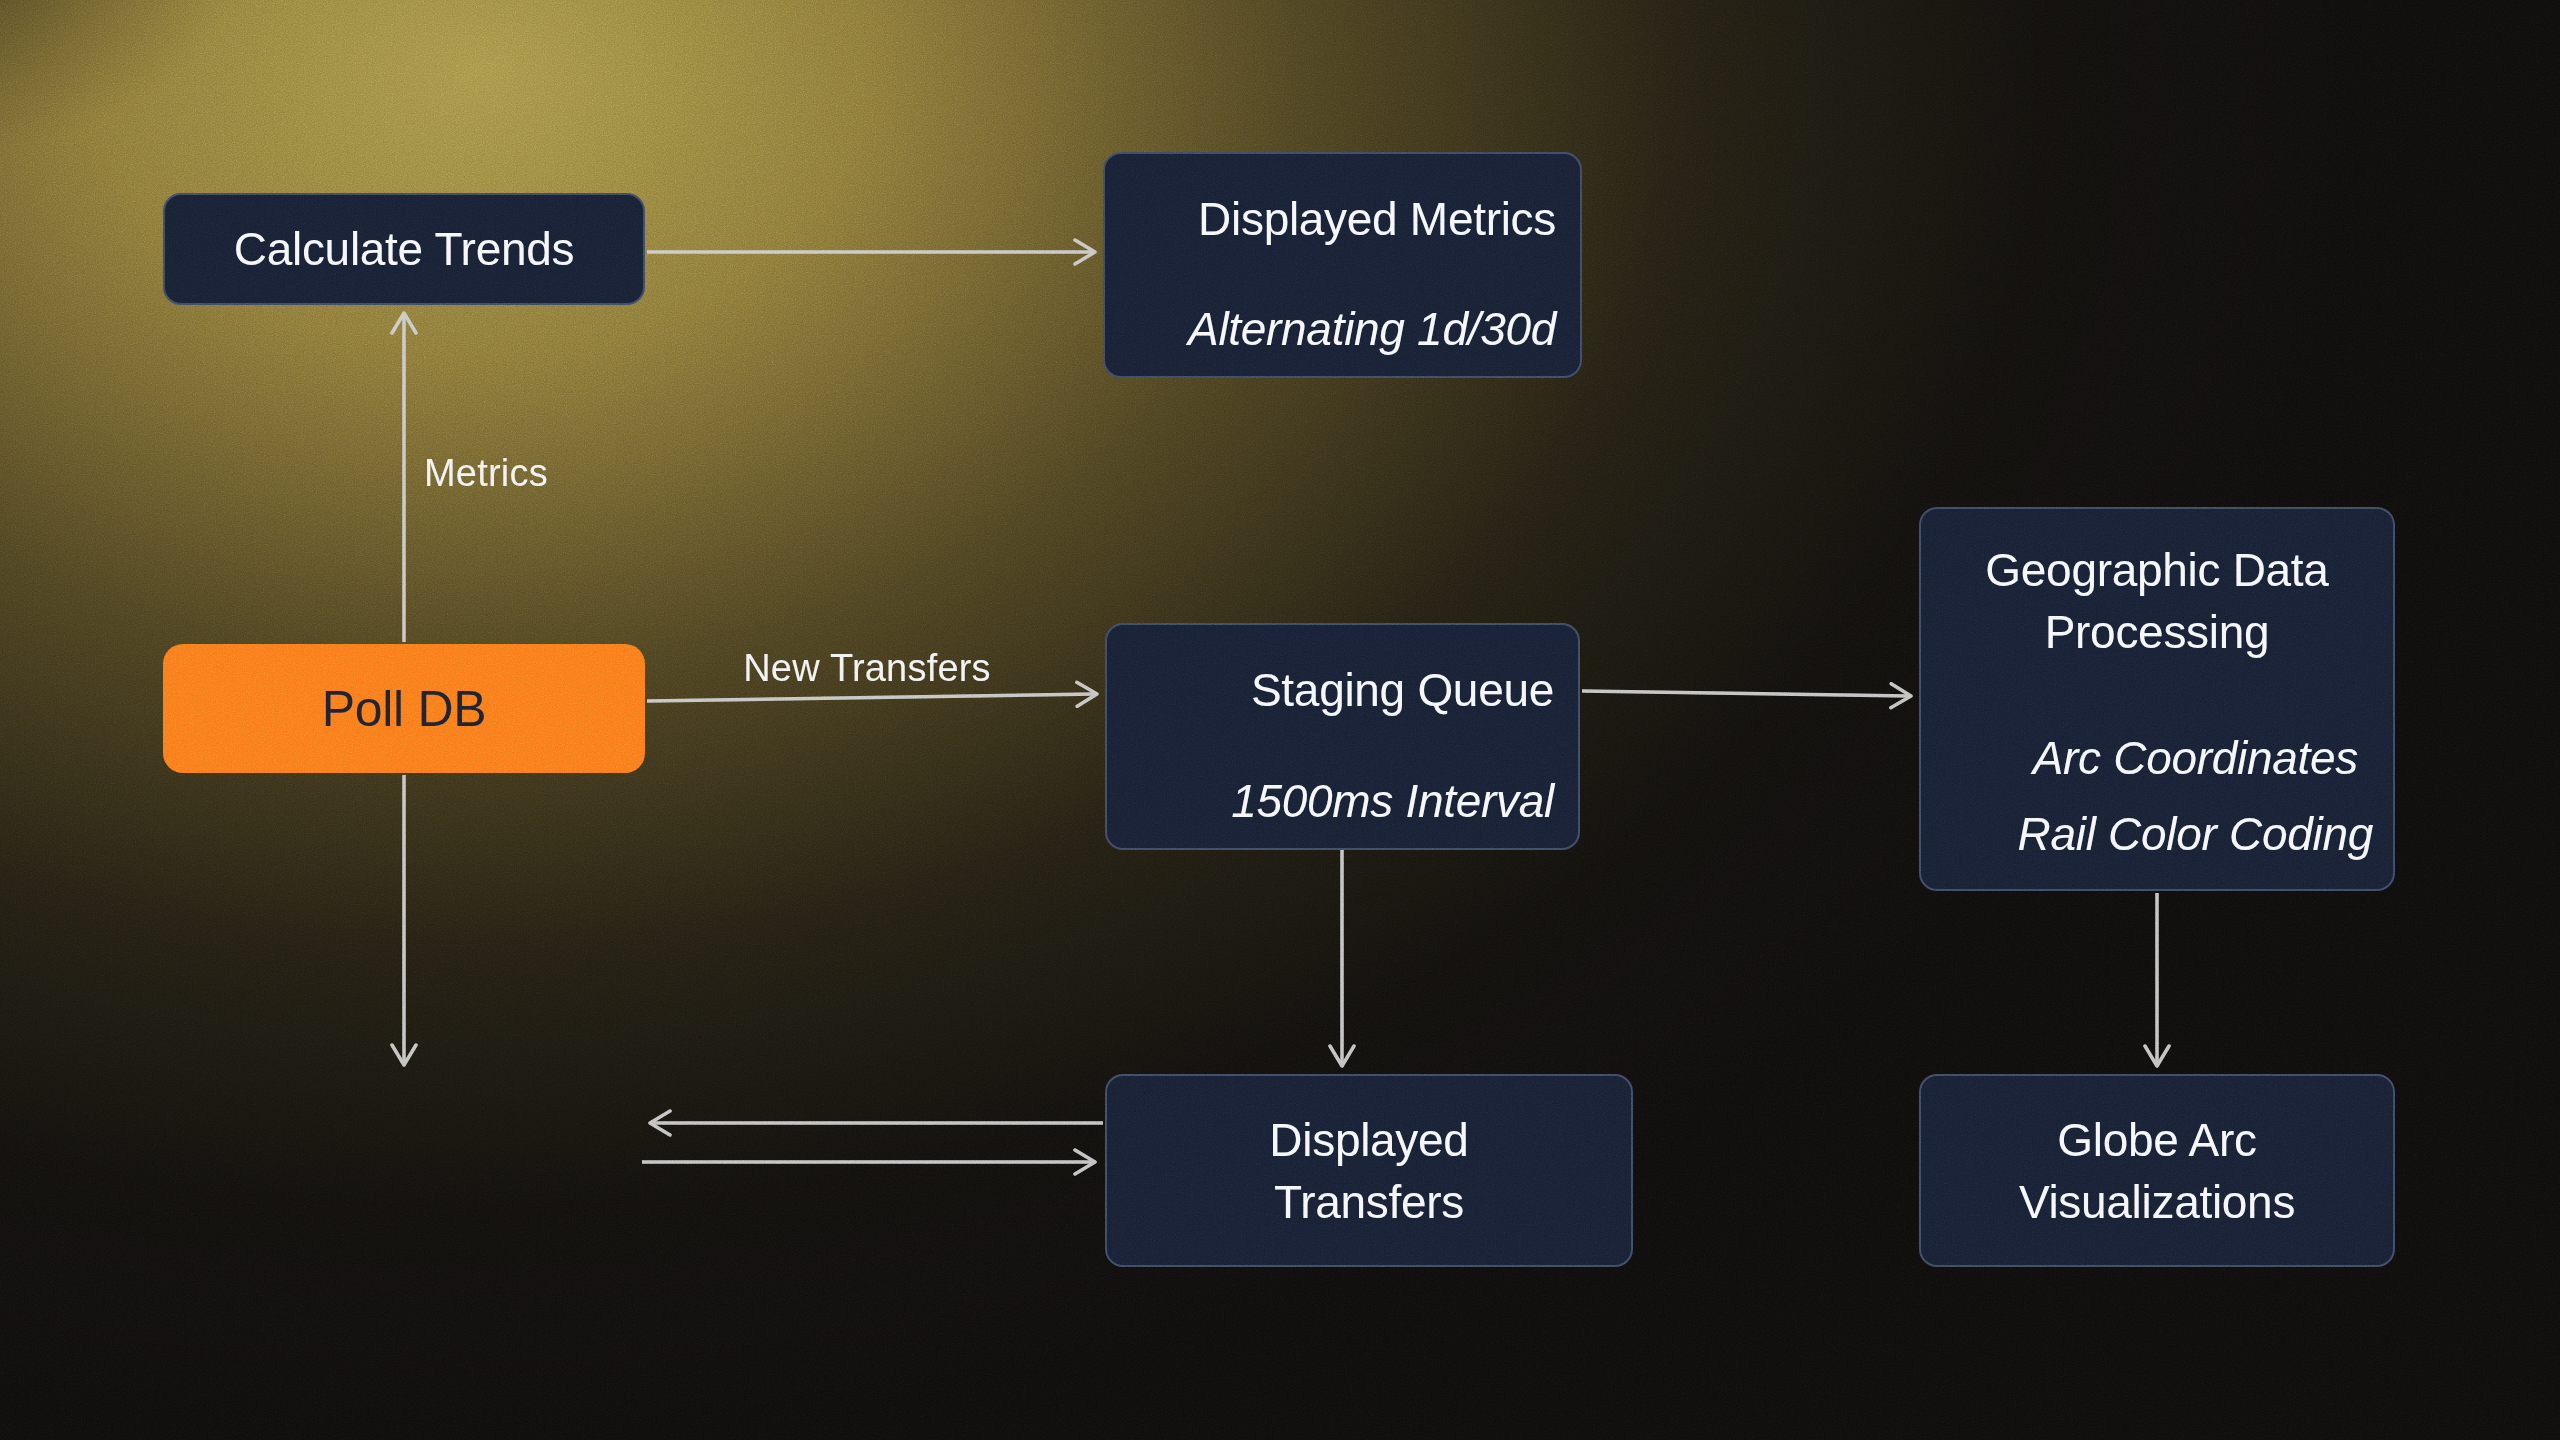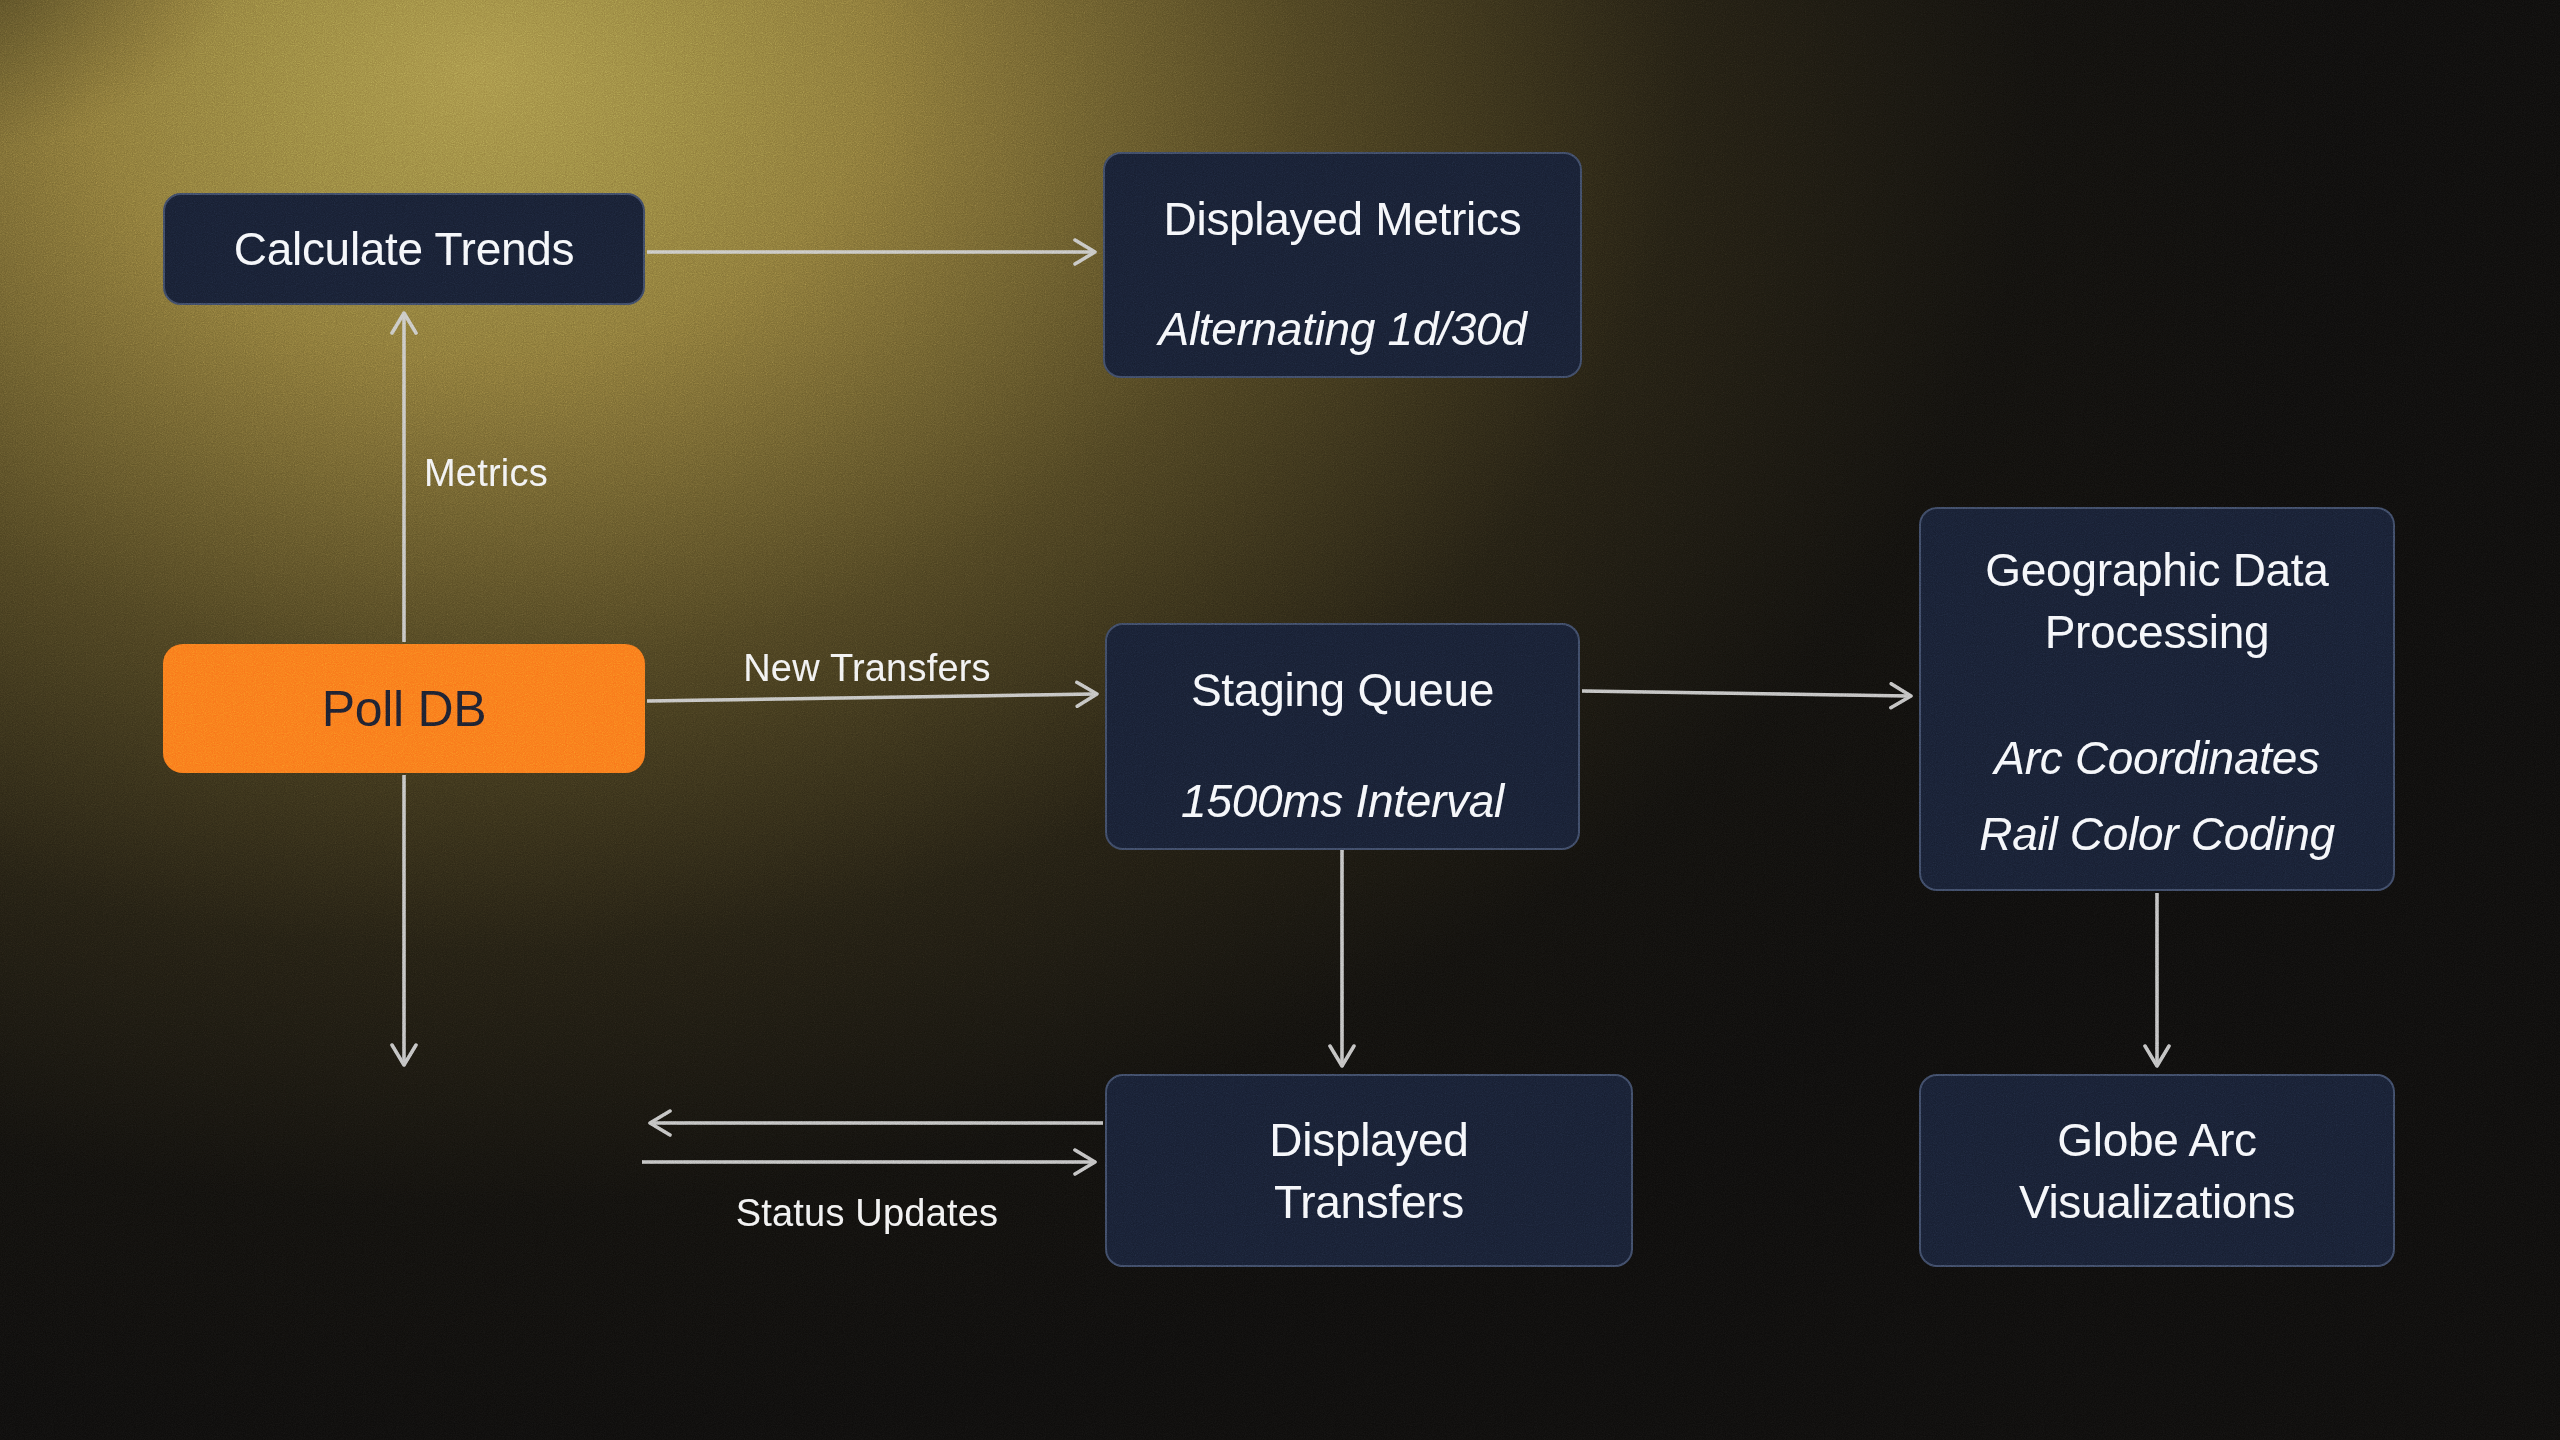--- a/index.html
+++ b/index.html
@@ -28,21 +28,21 @@
   .edges { position:absolute; inset:0; z-index:10; }
 
   .node {
     position:absolute; z-index:15; box-sizing:border-box;
     background:#131b2e; border:2px solid #38445e; border-radius:18px;
     color:#f4f6fa; font-size:46px; letter-spacing:-0.3px; text-align:center;
     display:flex; flex-direction:column; align-items:center; justify-content:center;
   }
   .node .label { line-height:62px; }
   .node .sub { line-height:62px; font-style:italic; }
-  .node.two-part { justify-content:space-between; padding:34px 24px 16px 24px; }
+  .node.two-part { justify-content:space-between; padding:34px 24px 16px 24px;align-items:flex-end; }
   .subgroup { display:flex; flex-direction:column; gap:14px; }
 
   
   #n-calc   { left:163px;  top:193px;  width:482px; height:112px; }
   #n-metrics{ left:1103px; top:152px;  width:479px; height:226px; }
   #n-poll   { left:163px;  top:644px;  width:482px; height:129px;
               background:#f97316; border:none; border-radius:20px;
               color:#181c2a; font-size:50px; font-weight:500; }
   #n-staging{ left:1105px; top:586px;  width:475px; height:227px;margin-top:37px; }
   #n-geo    { left:1919px; top:507px;  width:476px; height:384px; padding:30px 20px 24px 20px; }
@@ -82,21 +82,20 @@
       <path d="M1582,691 L1909,696" marker-end="url(#ah)"></path>
       <path d="M1342,803 L1342,1064" marker-end="url(#ah)"></path>
       <path d="M2157,893 L2157,1064" marker-end="url(#ah)"></path>
       <path d="M1103,1123 L652,1123" marker-end="url(#ah)"></path>
       <path d="M642,1162 L1093,1162" marker-end="url(#ah)"></path>
     </g>
   </svg>
 
   <div class="edge-label" id="lbl-metrics">Metrics</div>
   <div class="edge-label" id="lbl-new">New Transfers</div>
-  <div class="edge-label" id="lbl-status">Status Updates</div>
 
   <div class="node" id="n-calc">
     <div class="label">Calculate Trends</div>
   </div>
 
   <div class="node two-part" id="n-metrics">
     <div class="label">Displayed Metrics</div>
     <div class="sub">Alternating 1d/30d</div>
   </div>
 

